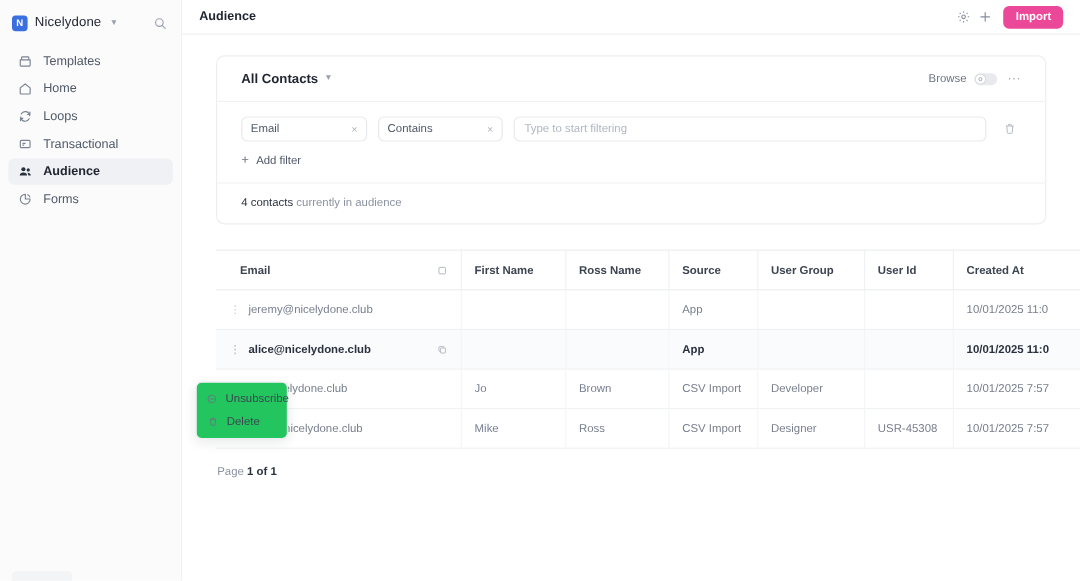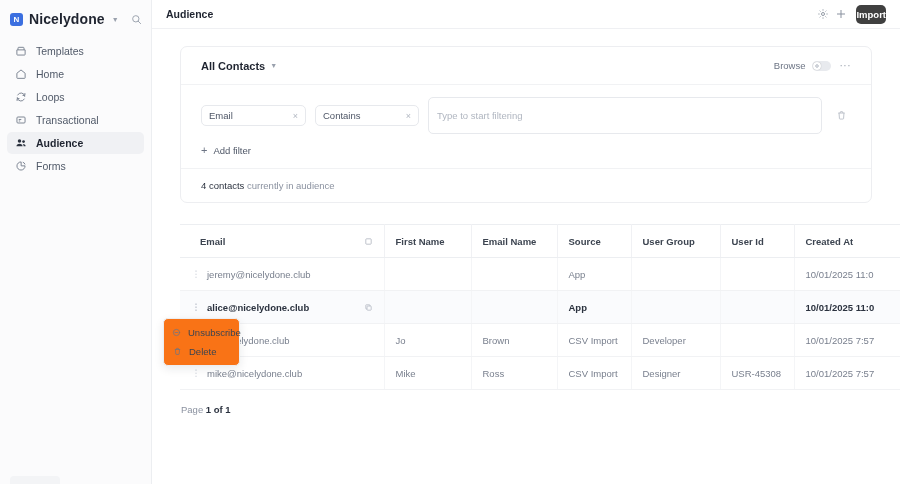--- a/index.html
+++ b/index.html
@@ -25,21 +25,21 @@
     height: 30px; padding: 0 10px; margin-top: 4px;
     gap: 6px;
   }
   .ws-logo {
     width: 13px; height: 13px; border-radius: 3px;
     background: #3b6fe0; color: #fff;
     font-size: 8px; font-weight: 700;
     display: flex; align-items: center; justify-content: center;
     flex: 0 0 13px;
   }
-  .ws-name { font-size: 14px; color: #1f2430; font-weight: 700; letter-spacing: .1px; }
+  .ws-name { font-size: 11px; color: #1f2430; font-weight: 400; letter-spacing: .1px; }
   .ws-chev { font-size: 7px; color: #9aa1ad; margin-left: 1px; }
   .ws-spacer { flex: 1; }
   .ws-search { width: 16px; height: 16px; display: flex; align-items: center; justify-content: center; }
 
   .nav { margin-top: 6px; padding: 0 7px; display: flex; flex-direction: column; gap: 1px; }
   .nav-item {
     display: flex; align-items: center; gap: 9px;
     height: 22px; padding: 0 7px; border-radius: 5px;
     font-size: 10.5px; color: #505968;
   }
@@ -58,23 +58,23 @@
 
   .topbar {
     height: 29px; display: flex; align-items: center;
     padding: 0 14px; border-bottom: 1px solid #eff0f3;
     background: #fff;
   }
   .page-title { font-size: 10.5px; font-weight: 700; color: #1f2430; }
   .top-spacer { flex: 1; }
   .top-ico { width: 18px; height: 18px; display: flex; align-items: center; justify-content: center; color: #868e9c; }
   .btn-import {
-    background: #404040; color: #fff;
+    background: #ec4899; color: #fff;
     font-size: 9.5px; font-weight: 600;
-    border-radius: 5px; padding: 4px 0;
+    border-radius: 5px; padding: 4px 10px;
     margin-left: 6px;
     border: none;
     font-family: "Liberation Sans", sans-serif;
     text-align: right;
   }
 
   .content { padding: 17px 20px 0 28px; }
 
   
   .card {
@@ -108,21 +108,21 @@
   .fchip {
     height: 21px; border: 1px solid #e7e9ed; border-radius: 5px;
     display: flex; align-items: center; padding: 0 7px;
     background: #fff; min-width: 0;
   }
   .fchip.w1 { width: 105px; }
   .fchip.w2 { width: 104px; }
   .fchip-txt { font-size: 9.5px; color: #4e5666; flex: 1; }
   .fchip-x { font-size: 9px; color: #b2b8c2; margin-left: 4px; }
   .finput {
-    flex: 1; height: 37px; border: 1px solid #e7e9ed; border-radius: 5px;
+    flex: 1; height: 21px; border: 1px solid #e7e9ed; border-radius: 5px;
     display: flex; align-items: center; padding: 0 8px; background: #fff;
   }
   .finput-ph { font-size: 9.5px; color: #b0b6c0; }
   .ftrash { width: 20px; display: flex; align-items: center; justify-content: center; color: #b2b8c2; }
 
   .addfilter {
     display: flex; align-items: center; gap: 6px;
     padding: 11px 20px 12px 20px;
     font-size: 9.5px; color: #4e5666;
   }
@@ -170,21 +170,21 @@
   col.c-uid   { width: 74px; }
   col.c-date  { width: 146px; }
 
   .pager { margin-top: 14px; font-size: 9.5px; color: #8b92a0; padding-left: 1px; }
   .pager b { color: #2b323f; font-weight: 700; }
 
   
   .ctx-menu {
     position: absolute; left: 11px; top: 318px;
     width: 77px;
-    background: #f97316;
+    background: #22c55e;
     border: 1px solid #edeef1; border-radius: 5px;
     box-shadow: 0 3px 10px rgba(25,32,45,.09);
     padding: 4px 0;
     z-index: 20;
   }
   .ctx-item {
     display: flex; align-items: center; gap: 7px;
     height: 19px; padding: 0 8px;
     font-size: 9.5px; color: #3c4450;
   }
@@ -365,21 +365,21 @@
                 <div class="email-h-inner">
                   <span>Email</span>
                   <span class="hdr-ico">
                     <svg width="9" height="9" viewBox="0 0 16 16" fill="none" stroke="#a7adb8" stroke-width="1.3">
                       <rect x="3.2" y="3.2" width="9.6" height="9.6" rx="1.4"></rect>
                     </svg>
                   </span>
                 </div>
               </th>
               <th>First Name</th>
-              <th>Email Name</th>
+              <th>Ross Name</th>
               <th>Source</th>
               <th>User Group</th>
               <th>User Id</th>
               <th>Created At</th>
             </tr>
           </thead>
           <tbody>
 
             <tr>
               <td class="cell-email">

